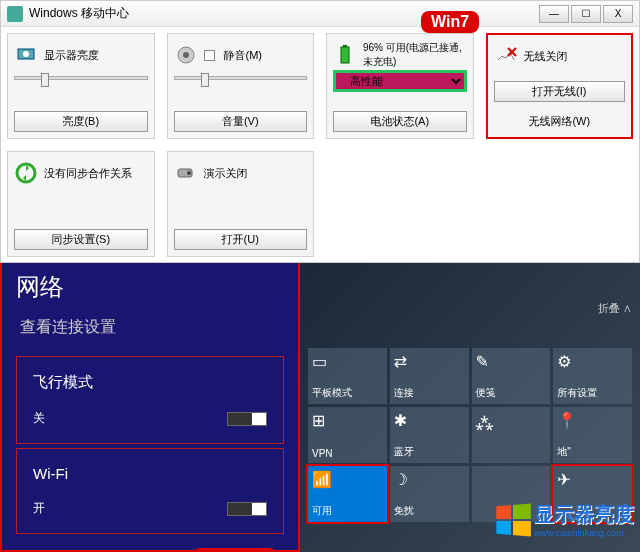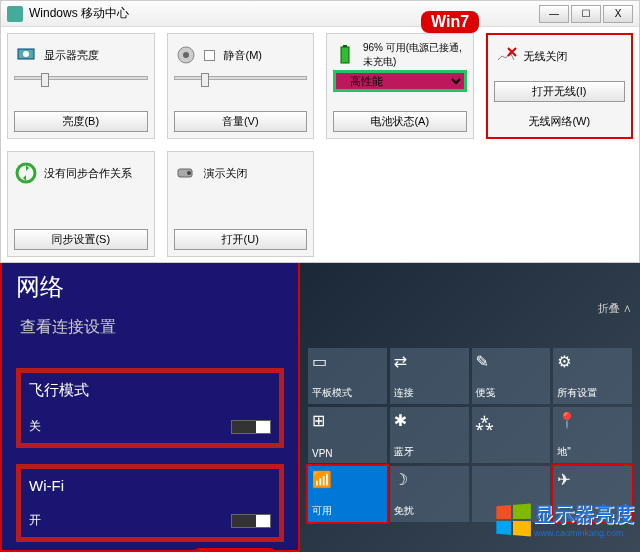--- a/index.html
+++ b/index.html
@@ -20,21 +20,21 @@
 .tbtn{font-size:11px;border:1px solid #999;background:linear-gradient(#fff,#e5e5e5);padding:2px 4px;text-align:center;cursor:pointer;margin-top:auto}
 .sel{font-size:11px;border:3px solid #22c55e;background:#be185d;padding:1px 10px;width:100%}
 .chk{width:11px;height:11px;border:1px solid #888;background:#fff;display:inline-block;margin-right:3px}
 .badge{position:absolute;background:#d00;color:#fff;font-weight:bold;padding:2px 10px;border-radius:8px;font-size:16px;z-index:10}
 .b7{top:10px;left:420px}
 .b8{top:285px;left:190px}
 .bottom{display:flex;height:289px}
 .win8{width:300px;background:#1a1570;color:#fff;position:relative;border:2px solid #d00;border-top:none}
 .w8h{font-size:24px;padding:8px 14px}
 .w8s{font-size:16px;padding:6px 18px 14px;color:#ccc}
-.hl8{border:5px solid #b91c1c;margin:16px 14px;padding:8px}
+.hl8{border:1px solid #b91c1c;margin:4px 14px;padding:16px}
 .w8g{font-size:15px;margin-bottom:18px}
 .w8r{display:flex;justify-content:space-between;align-items:center;font-size:12px}
 .tog{width:40px;height:14px;background:#333;border:1px solid #666;position:relative}
 .tog.on::after{content:"";position:absolute;right:0;width:14px;height:12px;background:#fff}
 .win10{flex:1;background:#2a3845;position:relative;color:#fff}
 .w10bg{position:absolute;inset:0;background:linear-gradient(135deg,#1a2838,#3a4858)}
 .w10top{position:absolute;top:38px;right:8px;font-size:11px;color:#ccc}
 .w10grid{position:absolute;bottom:30px;left:8px;right:8px;display:grid;grid-template-columns:repeat(4,1fr);gap:3px}
 .w10tile{height:56px;background:rgba(80,100,120,.6);padding:4px;font-size:10px;display:flex;flex-direction:column;justify-content:space-between;cursor:pointer}
 .w10tile.on{background:#0078d7}

